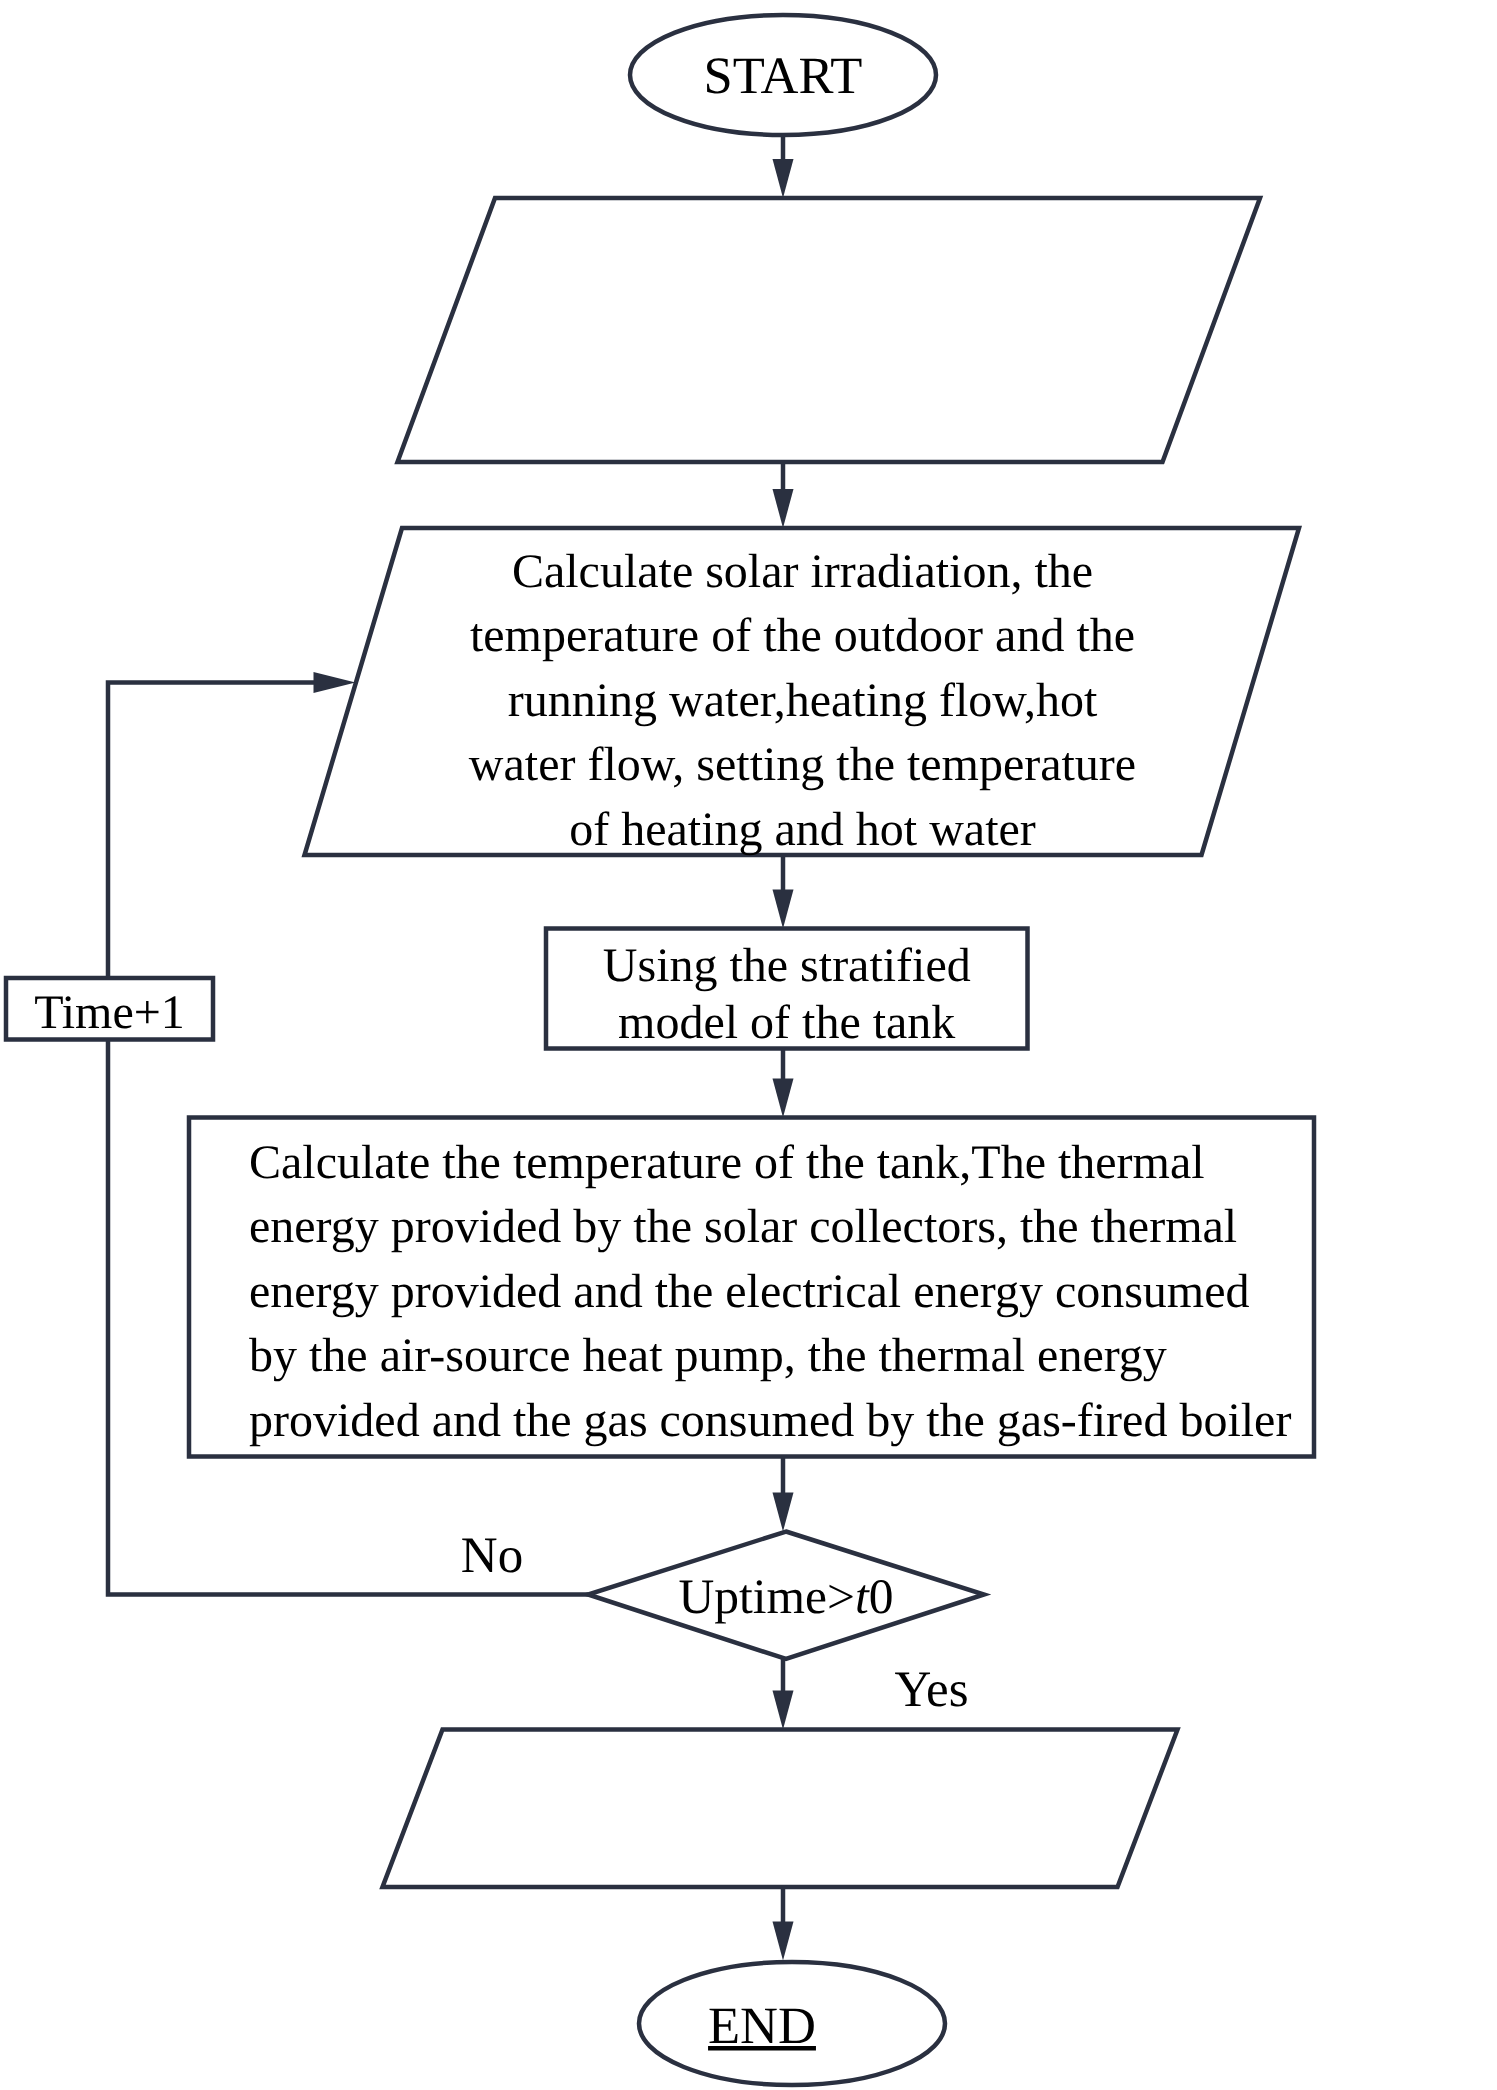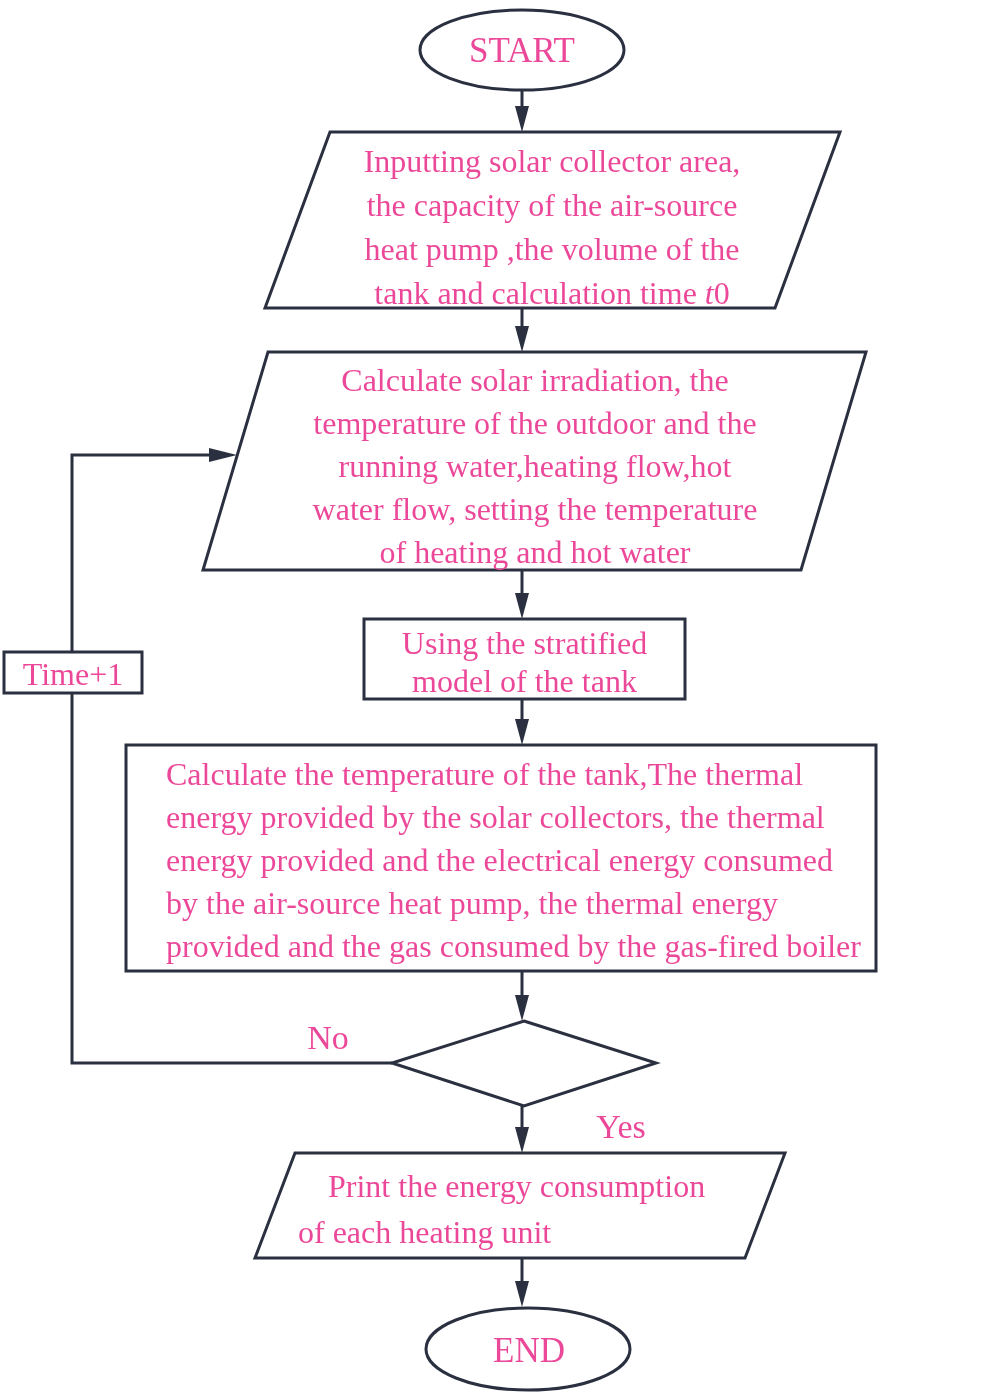--- a/index.html
+++ b/index.html
@@ -2,21 +2,21 @@
 <html><head>
 <meta charset="utf-8">
 <style>
   html, body { margin: 0; padding: 0; background: #ffffff; }
   .canvas {
     position: relative;
     width: 998px;
     height: 1393px;
     background: #ffffff;
     font-family: "Liberation Serif", "DejaVu Serif", serif;
-    color: #ec4899;
+    color: #000000;
     overflow: hidden;
   }
   .canvas svg {
     position: absolute;
     left: 0; top: 0;
     width: 998px; height: 1393px;
   }
   .shape {
     fill: none;
     stroke: #2a3040;
@@ -92,45 +92,40 @@
     <line class="flowline" x1="522" y1="1258" x2="522" y2="1282"></line>
     <polygon class="arrowhead" points="515,1281 529,1281 522,1307"></polygon>
 
     <ellipse class="shape" cx="528" cy="1349" rx="102" ry="41"></ellipse>
 
     <rect class="shape-filled" x="4" y="652" width="138" height="41"></rect>
   </svg>
 
   <div class="txt center terminal-label" style="left:421px; top:31px; width:202px;">START</div>
 
-  <div class="txt center" style="left:277px; top:139px; width:550px;"><span>Inputting solar collector area,
-the capacity of the air-source
-heat pump ,the volume of the
-tank and calculation time </span><span class="tvar">t</span><span>0</span></div>
 
   <div class="txt center input2-label" style="left:230px; top:359px; width:610px;">Calculate solar irradiation, the
 temperature of the outdoor and the
 running water,heating flow,hot
 water flow, setting the temperature
 of heating and hot water</div>
 
   <div class="txt proc2-label" style="left:166px; top:753px; width:700px;">Calculate the temperature of the tank,The thermal
 energy provided by the solar collectors, the thermal
 energy provided and the electrical energy consumed
 by the air-source heat pump, the thermal energy
 provided and the gas consumed by the gas-fired boiler</div>
 
   <div class="txt center proc1-label" style="left:364px; top:624px; width:321px;">Using the stratified
 model of the tank</div>
 
   <div class="txt center loop-label" style="left:4px; top:655px; width:138px;">Time+1</div>
 
+  <div class="txt center decision-label" style="left:394px; top:1046px; width:260px;"><span>Uptime&gt;</span><span class="tvar">t</span><span>0</span></div>
 
   <div class="txt center branch-label" style="left:285px; top:1019px; width:86px;">No</div>
 
   <div class="txt center branch-label" style="left:576px; top:1108px; width:90px;">Yes</div>
 
-  <div class="txt output-label" style="left:298px; top:1163px; width:484px;">Print the energy consumption
-of each heating unit</div>
 
-  <div class="txt center terminal-label" style="left:427px; top:1331px; width:204px;">END</div>
+  <div class="txt center terminal-label" style="left:406px; top:1331px; width:204px;text-decoration:underline;">END</div>
 
 </div>
 
 </body></html>

